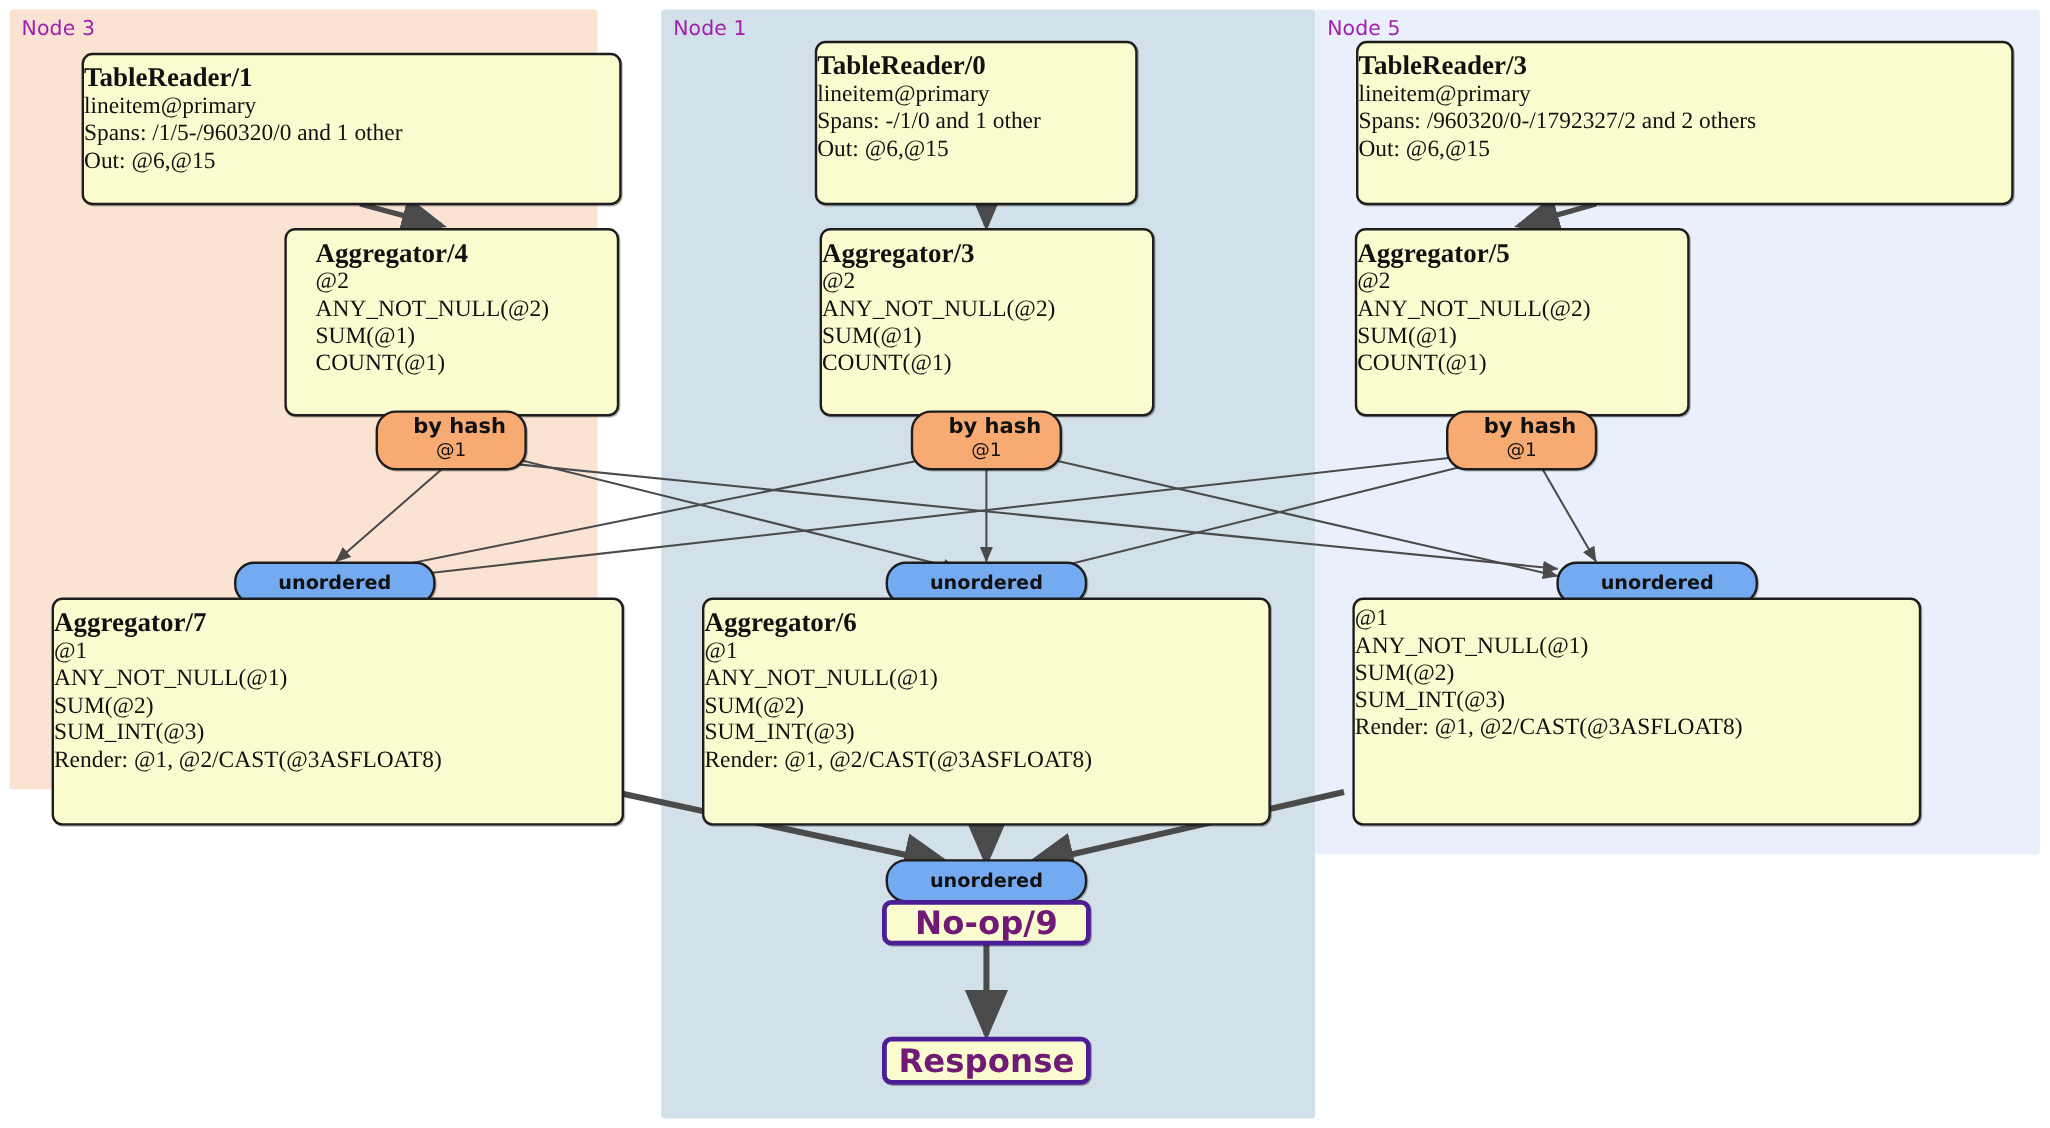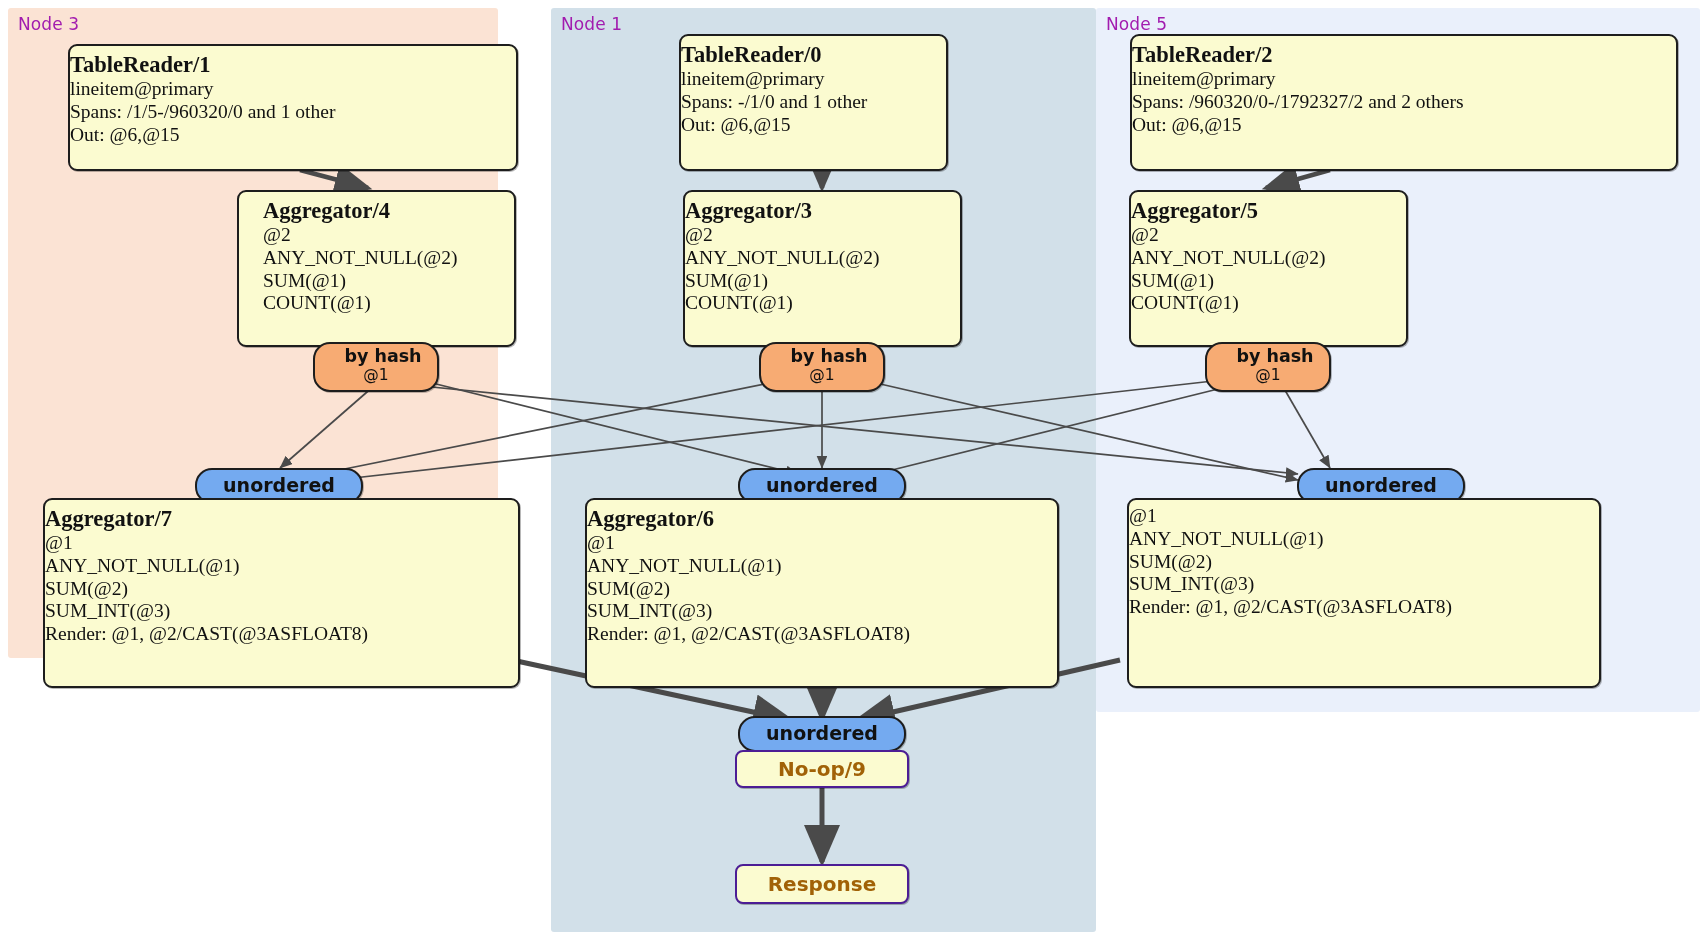--- a/index.html
+++ b/index.html
@@ -32,26 +32,26 @@
     border-radius:17px;
     box-sizing:border-box;
     text-align:center;
     line-height:1.12;
     color:#111;
     box-shadow:1px 1px 0 rgba(0,0,0,0.25);
   }
   .pill.hash{background:#f7ab73;font-size:17px;padding-top:3px;}
   .pill.hash .hl{font-weight:bold;display:block;font-size:17.5px;padding-left:14px;}
   .pill.hash .sl{display:block;font-size:15.5px;}
-  .pill.unord{background:#74aaf0;font-weight:bold;font-size:19px;display:flex;align-items:center;justify-content:center;}
+  .pill.unord{background:#74aaf0;font-weight:bold;font-size:16px;display:flex;align-items:center;justify-content:center;}
 
   .flat{
-    position:absolute;background:#fbfbd0;border:2px solid #4c1d95;border-radius:8px;
+    position:absolute;background:#fbfbd0;border:4px solid #4c1d95;border-radius:8px;
     box-sizing:border-box;display:flex;align-items:center;justify-content:center;
-    font-weight:bold;font-size:20px;color:#a16207;box-shadow:1px 1px 0 rgba(0,0,0,0.28);
+    font-weight:bold;font-size:27px;color:#701a75;box-shadow:1px 1px 0 rgba(0,0,0,0.28);
   }
 
   svg.edges{position:absolute;left:0;top:0;width:1708px;height:940px;pointer-events:none;}
 </style>
 </head>
 <body>
 
 <div id="stage">
 
   <div class="node-panel" style="left:8px;top:8px;width:490px;height:650px;background:#fbe3d4;">
@@ -171,21 +171,21 @@
 
   <div class="flat" style="left:735px;top:750px;width:174px;height:38px;">
     <span>No-op/9</span>
   </div>
 
   <div class="flat" style="left:735px;top:864px;width:174px;height:40px;">
     <span>Response</span>
   </div>
 
   <div class="box" style="left:1130px;top:34px;width:548px;height:137px;">
-    <span class="ttl">TableReader/2</span>
+    <span class="ttl">TableReader/3</span>
     <span class="ln">lineitem@primary</span>
     <span class="ln">Spans: /960320/0-/1792327/2 and 2 others</span>
     <span class="ln">Out: @6,@15</span>
   </div>
 
   <div class="box" style="left:1129px;top:190px;width:279px;height:157px;">
     <span class="ttl">Aggregator/5</span>
     <span class="ln">@2</span>
     <span class="ln">ANY_NOT_NULL(@2)</span>
     <span class="ln">SUM(@1)</span>

